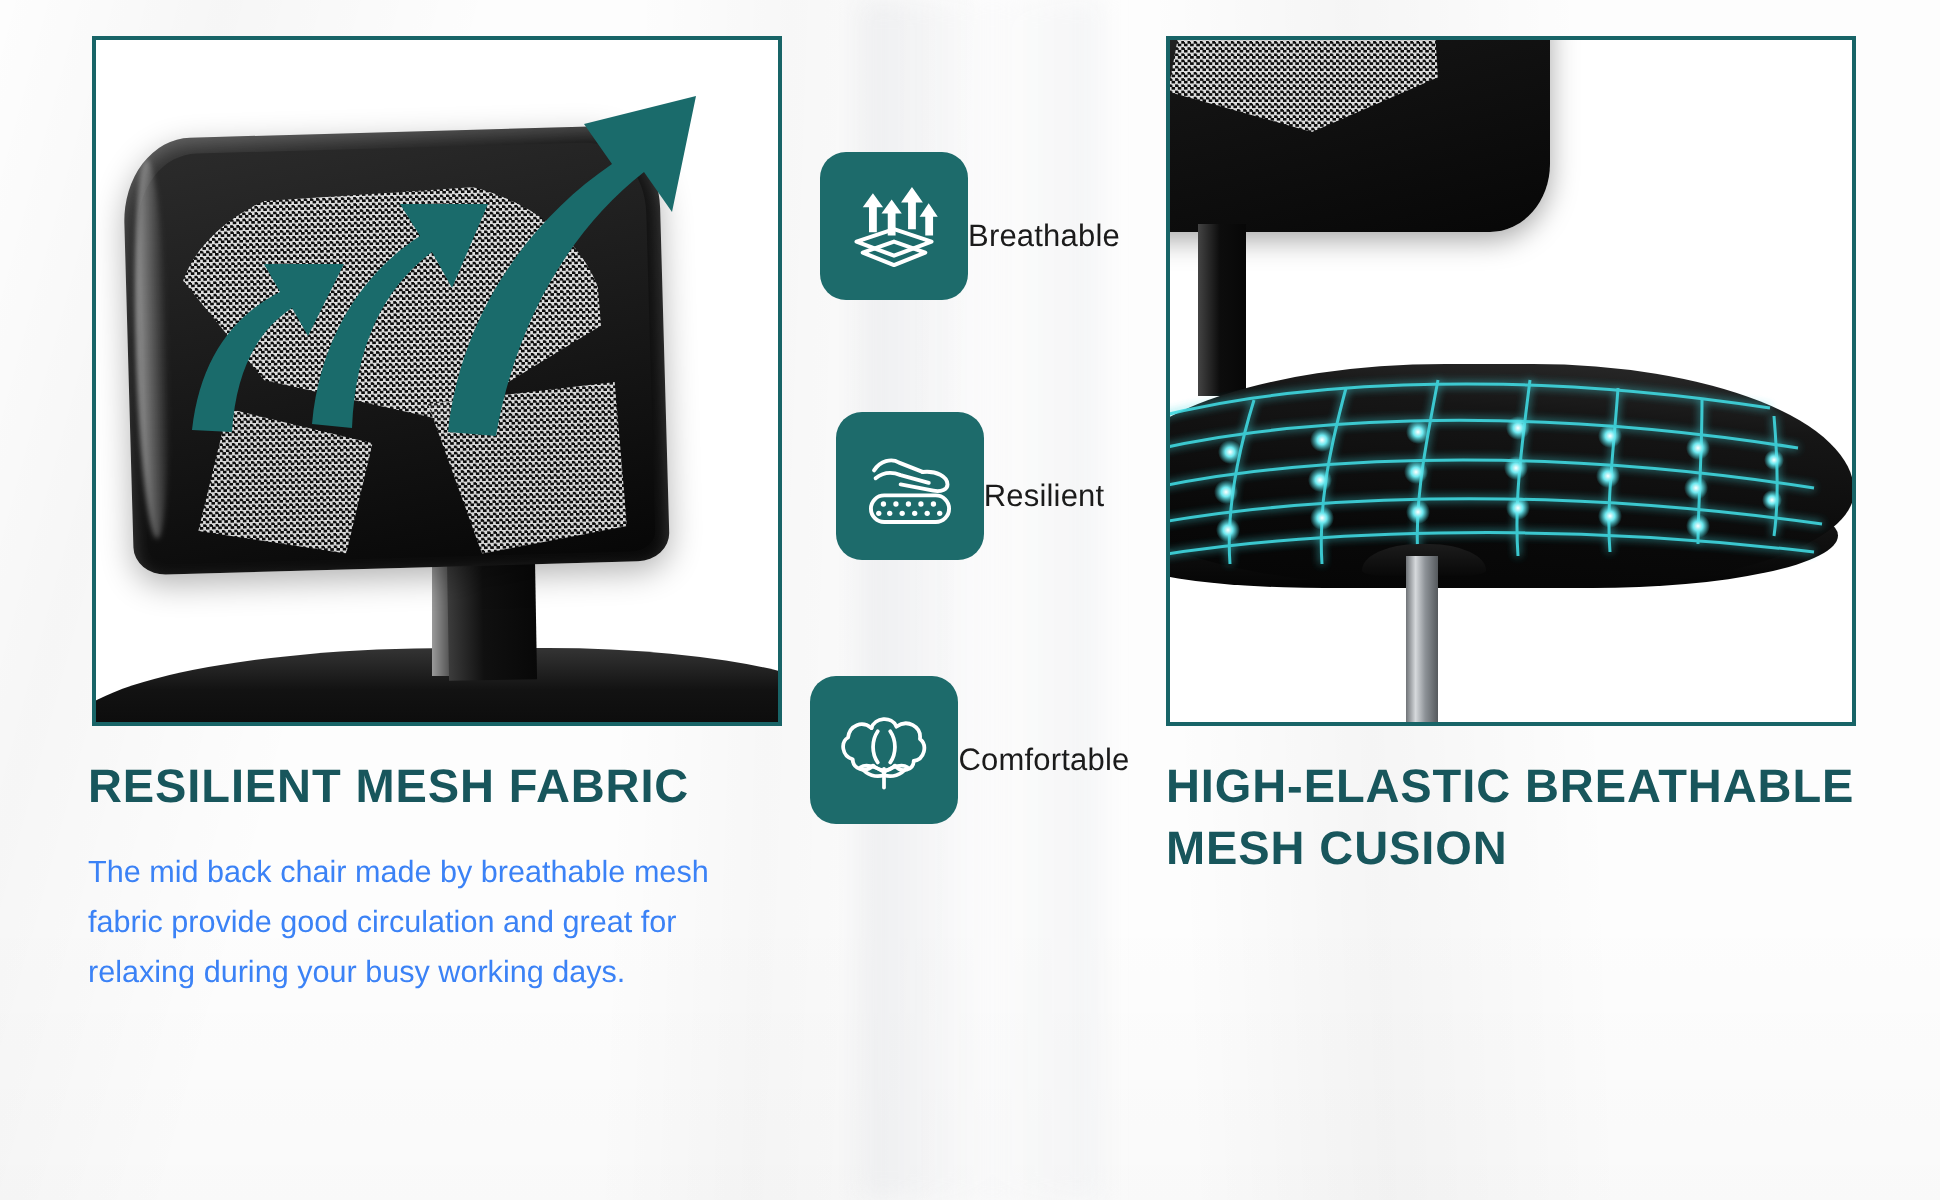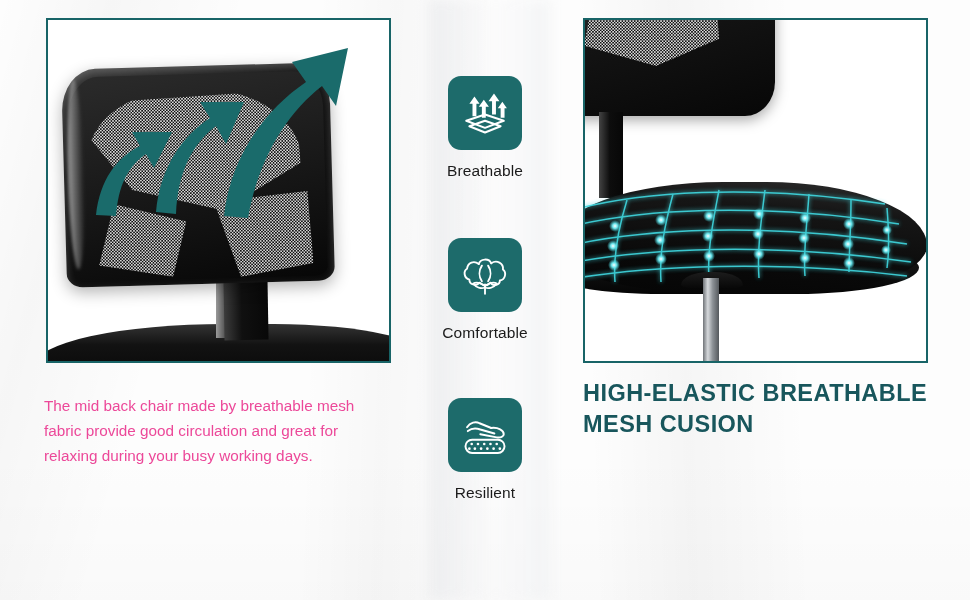--- a/index.html
+++ b/index.html
@@ -154,21 +154,21 @@
     border-radius: 50% 50% 20% 20% / 90% 90% 20% 20%;
   }
 
   
   #icon-rail {
     position: absolute;
     left: 410px; top: 60px; width: 150px; height: 520px;
     display: flex; flex-direction: column;
     align-items: center; justify-content: flex-start;
   }
-  .icon-block { display: flex; flex-direction: column; align-items: center; }
+  .icon-block { display: flex; flex-direction: row; align-items: center; }
   #icon-block-0 { margin-top: 16px; }
   #icon-block-1 { margin-top: 56px; }
   #icon-block-2 { margin-top: 58px; }
 
   .icon-tile {
     width: 74px; height: 74px;
     background: #1d6b6b;
     border-radius: 13px;
     display: flex; align-items: center; justify-content: center;
   }
@@ -187,21 +187,21 @@
 
   .feature-title {
     color: #18565c;
     font-size: 23.5px;
     font-weight: 700;
     letter-spacing: 0.45px;
     line-height: 1.33;
   }
   .feature-body {
     margin-top: 16px;
-    color: #ec4899;
+    color: #3b82f6;
     font-size: 15.3px;
     line-height: 1.62;
   }
   #text-right .feature-body { margin-top: 12px; }
 </style>
 </head>
 <body>
 
 <div id="bg-texture"></div>
 
@@ -320,69 +320,70 @@
             <path d="M16 36 V20 h-4 l6.5-9 6.5 9 h-4 v16 z"></path>
             <path d="M28 38 V24 h-4 l6.5-9 6.5 9 h-4 v14 z"></path>
             <path d="M41 34 V17 h-4.5 l7-10 7 10 H46 v17 z"></path>
             <path d="M52 38 V26 h-3.6l5.8-8.5 5.8 8.5H57v12 z"></path>
           </g>
         </svg>
       </div>
       <div class="icon-caption">Breathable</div>
     </div>
 
+    <div class="icon-block" id="icon-block-1">
+      <div class="icon-tile">
+        <svg width="50" height="50" viewBox="0 0 64 64">
+          <g fill="none" stroke="#ffffff" stroke-width="2.5" stroke-linecap="round" stroke-linejoin="round">
+            <path d="M9 22 C13 16, 20 14, 25 17 L40 23"></path>
+            <path d="M10 27 C15 23, 21 23, 26 25 L44 30"></path>
+            <path d="M40 23 C49 22, 56 26, 56 31 C56 34, 52 36, 47 35 L26 31"></path>
+            <rect x="7" y="38" width="50" height="17" rx="8.5"></rect>
+          </g>
+          <g fill="#ffffff">
+            <circle cx="15" cy="43.5" r="1.7"></circle>
+              <circle cx="23" cy="43.5" r="1.7"></circle>
+            <circle cx="31" cy="43.5" r="1.7"></circle>
+              <circle cx="39" cy="43.5" r="1.7"></circle>
+            <circle cx="47" cy="43.5" r="1.7"></circle>
+            <circle cx="19" cy="49.5" r="1.7"></circle>
+              <circle cx="27" cy="49.5" r="1.7"></circle>
+            <circle cx="35" cy="49.5" r="1.7"></circle>
+              <circle cx="43" cy="49.5" r="1.7"></circle>
+            <circle cx="51" cy="49.5" r="1.7"></circle>
+              <circle cx="12" cy="49.5" r="1.7"></circle>
+          </g>
+        </svg>
+      </div>
+      <div class="icon-caption">Resilient</div>
+    </div>
+
     <div class="icon-block" id="icon-block-2">
       <div class="icon-tile">
         <svg width="50" height="50" viewBox="0 0 64 64">
           <g fill="none" stroke="#ffffff" stroke-width="2.4" stroke-linecap="round" stroke-linejoin="round">
             <path d="M24 18 C18 13, 10 16, 9 24 C4 27, 5 36, 12 38 C12 44, 20 47, 25 42"></path>
             <path d="M40 17 C47 12, 56 17, 55 25 C60 29, 58 38, 51 39 C51 45, 43 47, 39 42"></path>
             <path d="M24 18 C26 11, 37 10, 40 17"></path>
             <path d="M25 42 C30 46, 35 46, 39 42"></path>
             <path d="M28 20 C24 26, 24 34, 28 40"></path>
             <path d="M36 20 C40 26, 40 34, 36 40"></path>
             <path d="M32 44 V56"></path>
             <path d="M32 46 C26 42, 20 41, 17 43 C21 48, 27 50, 32 48"></path>
             <path d="M32 46 C38 42, 44 41, 47 43 C43 48, 37 50, 32 48"></path>
           </g>
         </svg>
       </div>
       <div class="icon-caption">Comfortable</div>
     </div>
 
-    <div class="icon-block" id="icon-block-1">
-      <div class="icon-tile">
-        <svg width="50" height="50" viewBox="0 0 64 64">
-          <g fill="none" stroke="#ffffff" stroke-width="2.5" stroke-linecap="round" stroke-linejoin="round">
-            <path d="M9 22 C13 16, 20 14, 25 17 L40 23"></path>
-            <path d="M10 27 C15 23, 21 23, 26 25 L44 30"></path>
-            <path d="M40 23 C49 22, 56 26, 56 31 C56 34, 52 36, 47 35 L26 31"></path>
-            <rect x="7" y="38" width="50" height="17" rx="8.5"></rect>
-          </g>
-          <g fill="#ffffff">
-            <circle cx="15" cy="43.5" r="1.7"></circle>
-              <circle cx="23" cy="43.5" r="1.7"></circle>
-            <circle cx="31" cy="43.5" r="1.7"></circle>
-              <circle cx="39" cy="43.5" r="1.7"></circle>
-            <circle cx="47" cy="43.5" r="1.7"></circle>
-            <circle cx="19" cy="49.5" r="1.7"></circle>
-              <circle cx="27" cy="49.5" r="1.7"></circle>
-            <circle cx="35" cy="49.5" r="1.7"></circle>
-              <circle cx="43" cy="49.5" r="1.7"></circle>
-            <circle cx="51" cy="49.5" r="1.7"></circle>
-              <circle cx="12" cy="49.5" r="1.7"></circle>
-          </g>
-        </svg>
-      </div>
-      <div class="icon-caption">Resilient</div>
-    </div>
-
   </div>
 
   <div class="text-col" id="text-left">
+    <div class="feature-title">RESILIENT MESH FABRIC</div>
     <div class="feature-body">The mid back chair made by breathable mesh fabric provide good circulation and great for relaxing during your busy working days.</div>
   </div>
 
   <div class="text-col" id="text-right">
     <div class="feature-title">HIGH-ELASTIC BREATHABLE MESH CUSION</div>
   </div>
 
 </div>
 
 </body></html>

